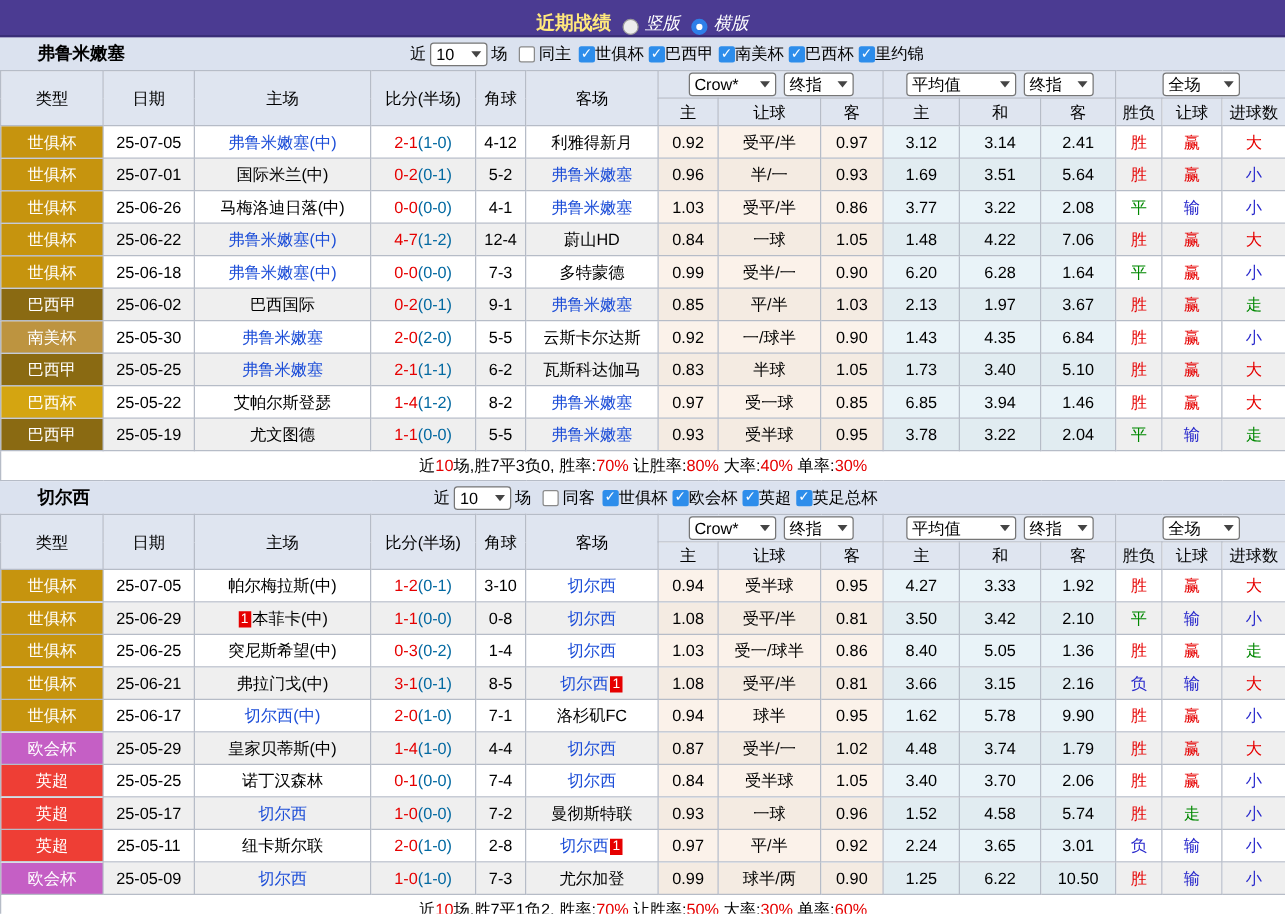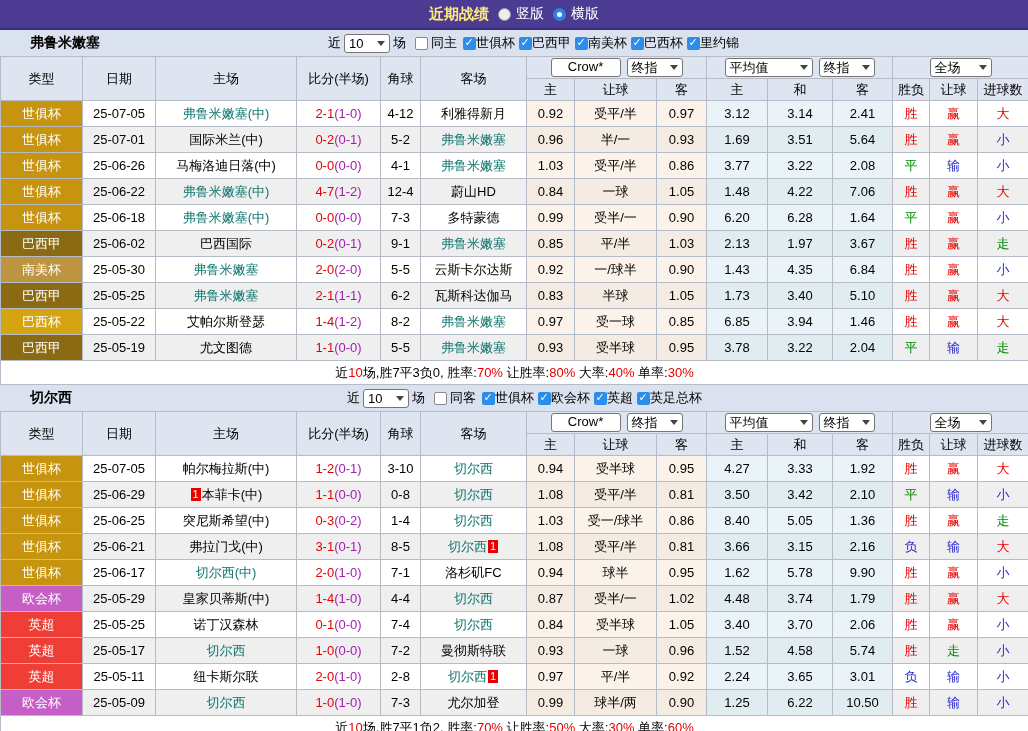--- a/index.html
+++ b/index.html
@@ -4,27 +4,27 @@
 <style>
   * { box-sizing: border-box; }
   html,body { margin:0; padding:0; }
   body {
     width:1028px; height:731px; overflow:hidden; background:#fff;
     font-family:"Liberation Sans","DejaVu Sans",sans-serif; color:#000;
   }
   
   .topbar {
     height:30px; background:#4B3B92; border-bottom:2px solid #3A2E78;
-    display:flex; align-items:center; justify-content:center; gap:9px;
+    display:flex; align-items:flex-end; justify-content:center; gap:9px;
   }
   .topbar .title { color:#FFE87C; font-weight:bold; font-size:15px; }
   .radio { display:inline-block; width:13px; height:13px; border-radius:50%; }
   .radio.off { background:#EDEDED; border:1px solid #9a9a9a; }
   .radio.on  { background:#fff; border:4px solid #2E7FE8; }
-  .topbar .rlab { color:#fff; font-size:14px; margin-left:-4px; }
+  .topbar .rlab { color:#fff; font-size:14px; margin-left:-4px;font-style:italic; }
   
   .shead {
     height:26px; background:#DBE2EF; display:flex; align-items:center; font-size:13px;
   }
   .shead .team { font-weight:bold; font-size:14px; margin-left:30px; }
   .filters { display:flex; align-items:center; margin-left:auto; }
   .filters .fl-lab { margin:0 3px; }
   .filters .lg-lab { margin:0 1px 0 0; }
   section.s1 .filters { margin-right:288px; }
   section.s2 .filters { margin-right:325px; }
@@ -33,43 +33,43 @@
   .cb.on  { background:#2D8DEB; margin-left:3px; }
   .cb.on::after { content:"✓"; position:absolute; left:1.5px; top:-1px; color:#fff; font-size:11px; font-weight:bold; }
   
   .sel {
     display:inline-flex; align-items:center; justify-content:space-between;
     background:#fff; border:1px solid #767676; border-radius:3px;
     height:19px; padding:0 4px; font-size:13px; gap:6px; flex:none;
   }
   .sel .arr { width:0; height:0; border-left:4px solid transparent; border-right:4px solid transparent; border-top:5px solid #444; }
   .w-count { width:46px; }
-  .w-crow  { width:70px;flex-direction:column; }
+  .w-crow  { width:70px; }
   .w-final { width:56px; }
   .w-avg   { width:88px; }
   .w-full  { width:62px; }
   
   table { border-collapse:collapse; table-layout:fixed; width:1028px; }
   th, td {
     border:1px solid #B6BCC7; text-align:center; padding:0;
     overflow:hidden; white-space:nowrap; font-weight:normal;
   }
   thead th { background:#DFE5F0; height:22px; font-size:13px; }
   thead th.dd { text-align:center; }
   thead th.dd .sel { vertical-align:middle; margin:0 3px; }
   tbody td { height:26px; font-size:13px; background:#fff; }
   tr.even td { background:#EFEFEF; }
   td.lg { color:#fff; }
   td.odds { background:#FBF2EA; }
   tr.even td.odds { background:#F4EBE2; }
   td.avg { background:#E9F3F8; }
   tr.even td.avg { background:#E1ECF1; }
-  .tg { color:#0f766e; }
+  .tg { color:#1d4ed8; }
   .ft { color:#E60000; }
-  .ht { color:#a21caf; }
+  .ht { color:#0369a1; }
   .badge {
     display:inline-block; background:#E60000; color:#fff; font-size:11px;
     line-height:13px; padding:0 2px; margin:0 1px; transform:translateY(-1px);
   }
   td.sum { height:24px; font-size:13px; background:#fff; }
   td.sum .red { color:#E60000; }
 </style>
 </head>
 <body>
 

